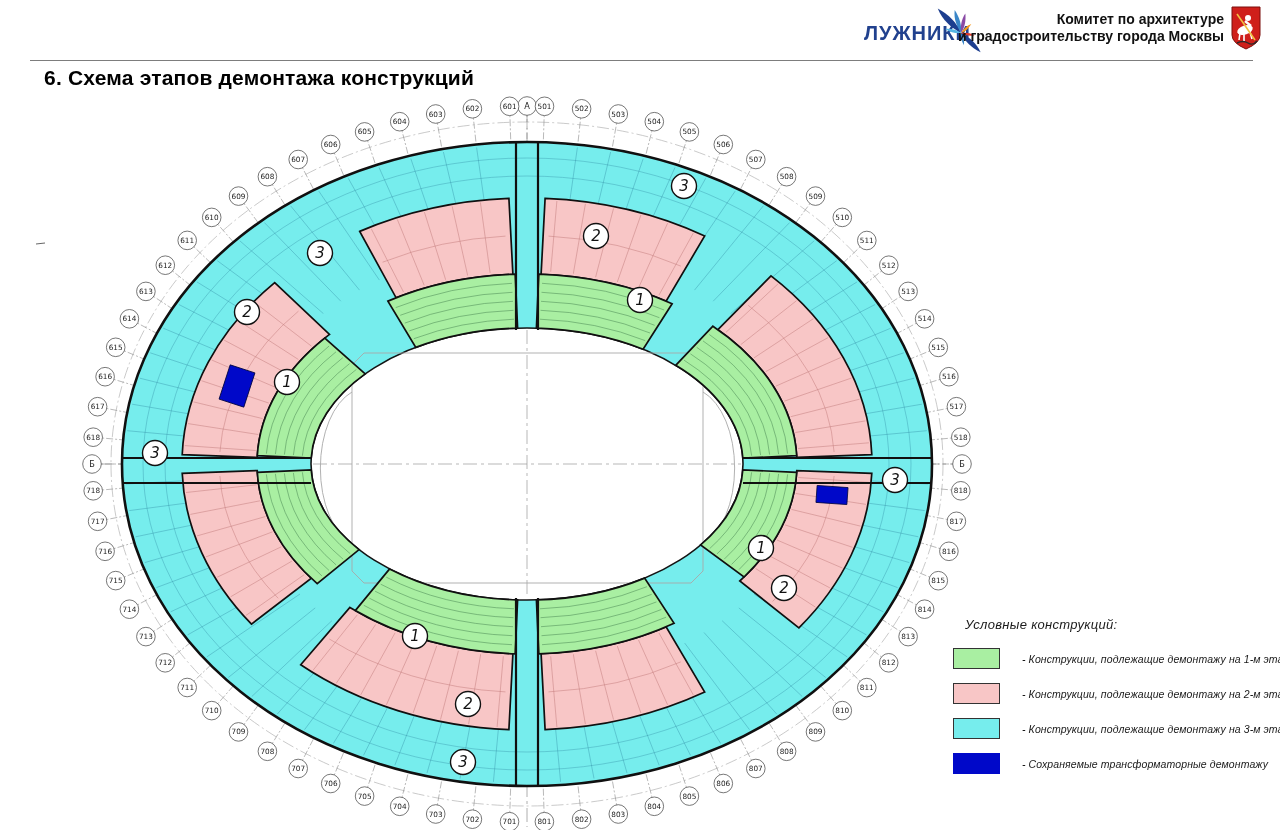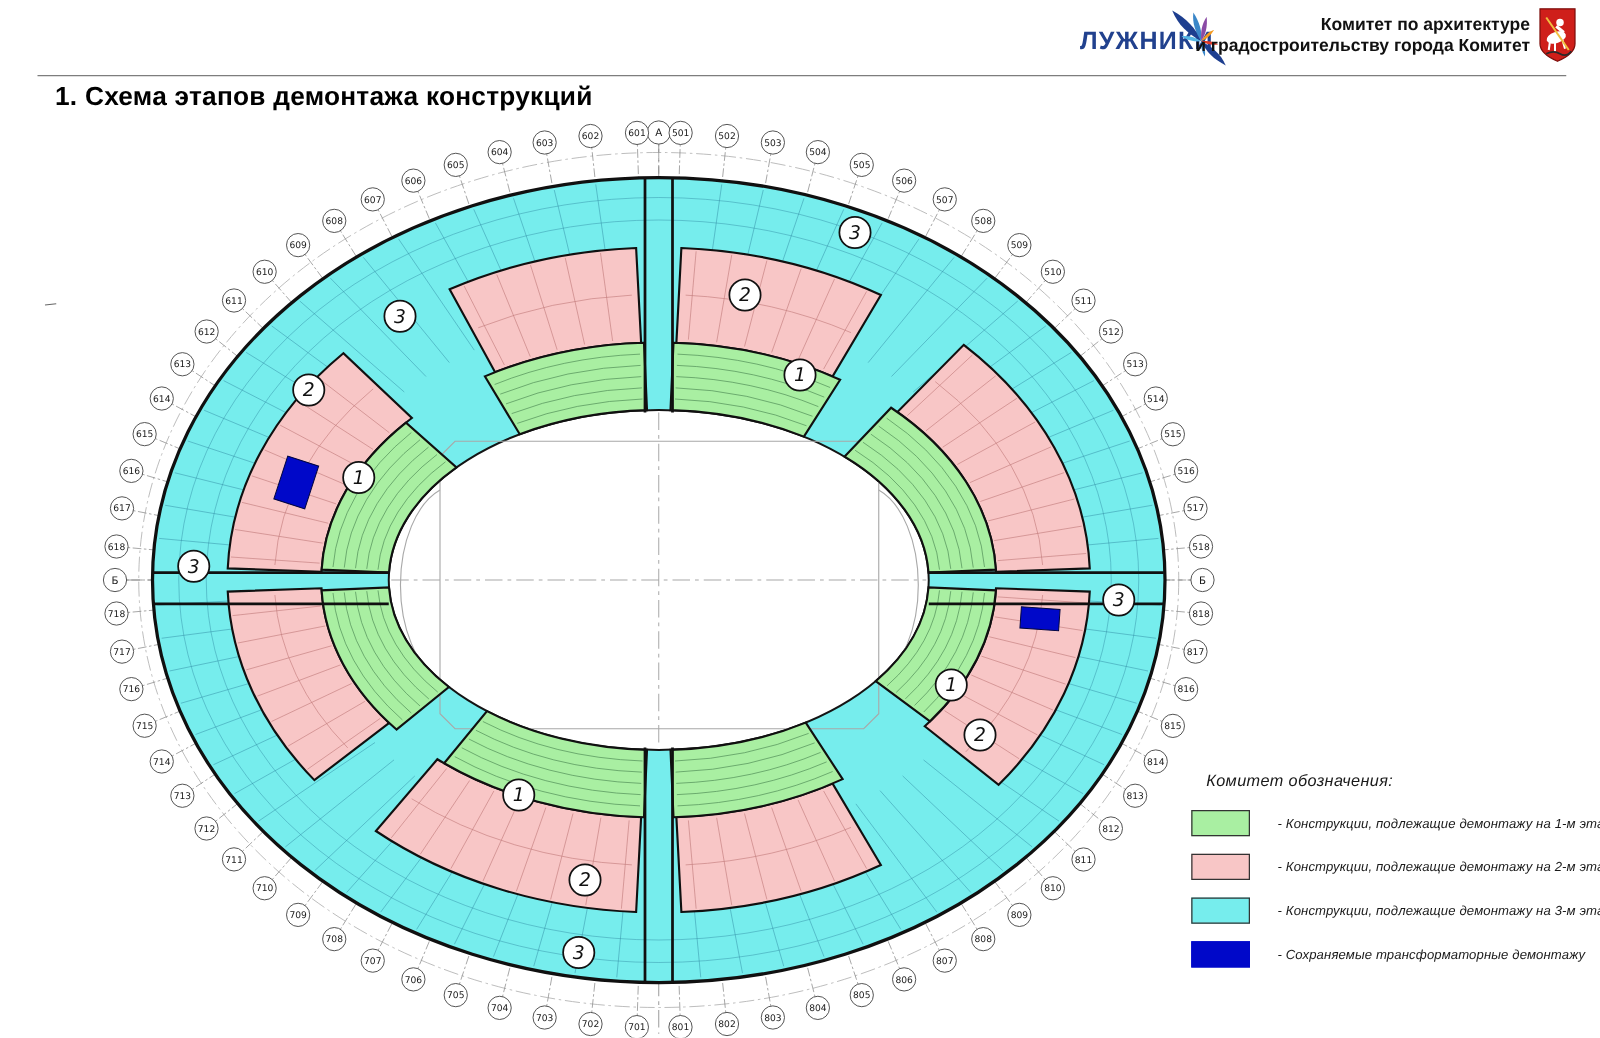--- a/index.html
+++ b/index.html
@@ -29,38 +29,38 @@
     <path d="M0,0 C-3,-8 -4.5,-16 -1.5,-25 C2,-16 2.5,-8 0,0 Z" fill="#8a4aa5" transform="translate(31,33) rotate(16) scale(0.8)"></path>
     <path d="M0,0 C-3,-8 -4.5,-16 -1.5,-25 C2,-16 2.5,-8 0,0 Z" fill="#f59a1e" transform="translate(31,33) rotate(52) scale(0.55)"></path>
     <path d="M0,0 C-3,-8 -4.5,-16 -1.5,-25 C2,-16 2.5,-8 0,0 Z" fill="#1d3e8f" transform="translate(31,33) rotate(138) scale(1.1)"></path>
     <path d="M0,0 C-3,-8 -4.5,-16 -1.5,-25 C2,-16 2.5,-8 0,0 Z" fill="#e23a28" transform="translate(31,33) rotate(104) scale(0.55)"></path>
     <path d="M0,0 C-3,-8 -4.5,-16 -1.5,-25 C2,-16 2.5,-8 0,0 Z" fill="#56b6e4" transform="translate(31,33) rotate(-72) scale(0.65)"></path>
     <path d="M0,0 C-3,-8 -4.5,-16 -1.5,-25 C2,-16 2.5,-8 0,0 Z" fill="#3a86c8" transform="translate(31,33) rotate(170) scale(0.5)"></path>
   </svg>
 
 <div class="abs" id="committee-text">
   <span>Комитет по архитектуре</span><br>
-  <span>и градостроительству города Комитет</span>
+  <span>и градостроительству города Москвы</span>
 </div>
 
 <svg class="abs" id="coat-of-arms" style="left:1231px;top:6px;" width="30" height="44" viewBox="0 0 30 44">
   <path d="M1,1 H29 V29 Q29,37 15,43 Q1,37 1,29 Z" fill="#cf1f1a" stroke="#7d0f0c" stroke-width="1"></path>
   <ellipse cx="14" cy="24" rx="8" ry="4.5" fill="#ffffff" transform="rotate(-18 14 24)"></ellipse>
   <line x1="9" y1="27" x2="8" y2="34" stroke="#ffffff" stroke-width="1.6"></line>
   <line x1="13" y1="28" x2="13" y2="35" stroke="#ffffff" stroke-width="1.6"></line>
   <line x1="19" y1="26" x2="21" y2="33" stroke="#ffffff" stroke-width="1.6"></line>
   <circle cx="17" cy="12" r="3" fill="#ffffff"></circle>
   <path d="M14,15 L20,20" stroke="#ffffff" stroke-width="2.5"></path>
   <line x1="6" y1="8" x2="24" y2="34" stroke="#f0c040" stroke-width="1.6"></line>
   <path d="M6,37 Q12,34 17,37 T26,35" fill="none" stroke="#2a2a2a" stroke-width="1.4"></path>
 </svg>
 
 <div class="abs" id="divider"></div>
 
-<div class="abs" id="page-title">1. Схема этапов демонтажа конструкций</div>
+<div class="abs" id="page-title">6. Схема этапов демонтажа конструкций</div>
 
 <svg class="abs" id="plan-svg" width="1280" height="830" viewBox="0 0 1280 830">
     <g>
       <ellipse cx="527" cy="464" rx="416" ry="342" fill="none" stroke="#b3b3b3" stroke-width="0.7" stroke-dasharray="12 3 2 3"></ellipse>
       <line x1="100" y1="464" x2="956" y2="464" stroke="#9a9a9a" stroke-width="0.8" stroke-dasharray="14 4 3 4"></line>
       <line x1="527" y1="108" x2="527" y2="827" stroke="#9a9a9a" stroke-width="0.8" stroke-dasharray="14 4 3 4"></line>
       <line x1="36" y1="244" x2="45" y2="243" stroke="#666" stroke-width="1"></line>
     </g>
     <g>
       <line x1="527" y1="106" x2="527" y2="142" stroke="#8a8a8a" stroke-width="0.6" stroke-dasharray="7 2 2 2"></line>
@@ -716,20 +716,20 @@
         <text x="472.4" y="108.8" text-anchor="middle" dominant-baseline="central" font-size="7.3" fill="#1a1a1a">602</text>
       </g>
       <g>
         <circle cx="509.6" cy="106.3" r="9.3" fill="#ffffff" stroke="#4a4a4a" stroke-width="0.75"></circle>
         <text x="509.6" y="106.3" text-anchor="middle" dominant-baseline="central" font-size="7.3" fill="#1a1a1a">601</text>
       </g>
     </g>
   </svg>
 
 <div class="abs" id="legend">
-  <div id="legend-title">Комитет обозначения:</div>
+  <div id="legend-title">Условные конструкций:</div>
   <div id="legend-items">
       <div class="legend-row" style="top: 31px;"><span class="legend-swatch" style="background: rgb(169, 239, 162); border: 1px solid rgb(51, 51, 51);"></span><span class="legend-label">- Конструкции, подлежащие демонтажу на 1-м этапе</span></div>
       <div class="legend-row" style="top: 66px;"><span class="legend-swatch" style="background: rgb(248, 198, 198); border: 1px solid rgb(51, 51, 51);"></span><span class="legend-label">- Конструкции, подлежащие демонтажу на 2-м этапе</span></div>
       <div class="legend-row" style="top: 101px;"><span class="legend-swatch" style="background: rgb(118, 237, 237); border: 1px solid rgb(51, 51, 51);"></span><span class="legend-label">- Конструкции, подлежащие демонтажу на 3-м этапе</span></div>
       <div class="legend-row" style="top: 136px;"><span class="legend-swatch" style="background: rgb(0, 8, 201); border: 1px solid rgb(0, 8, 201);"></span><span class="legend-label">- Сохраняемые трансформаторные демонтажу</span></div>
     </div>
 </div>
 
 </body></html>

